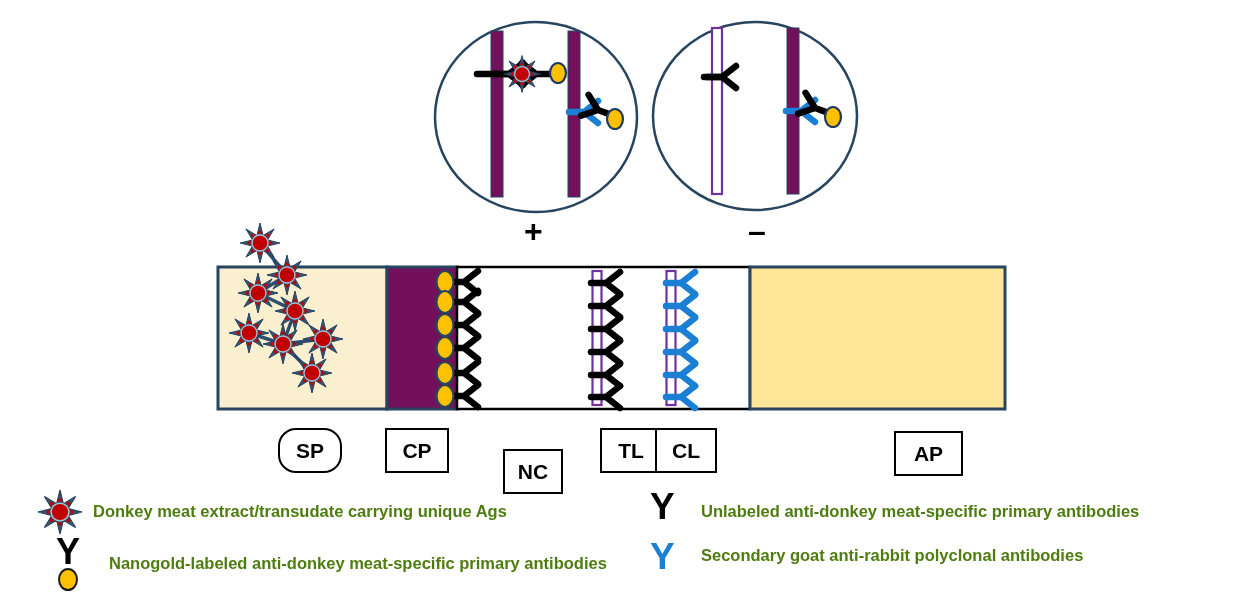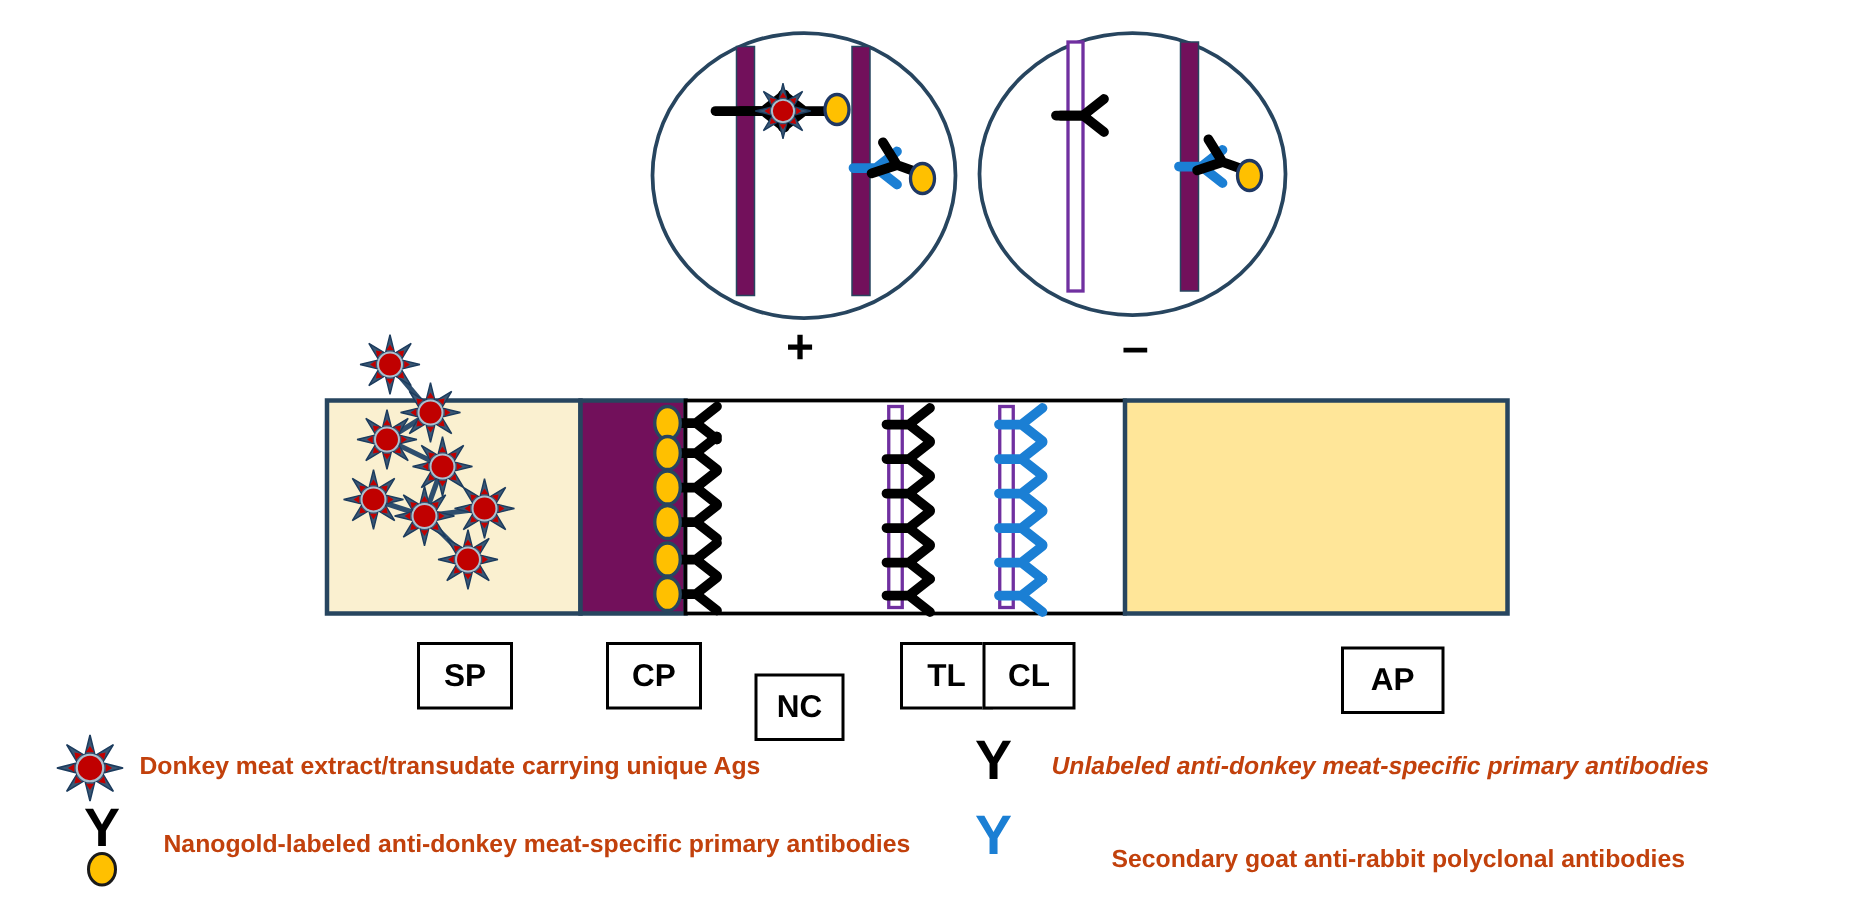--- a/index.html
+++ b/index.html
@@ -4,21 +4,21 @@
 <style>
   html,body{margin:0;padding:0;background:#ffffff;}
   .canvas{position:relative;width:1243px;height:610px;background:#ffffff;overflow:hidden;
           font-family:"Liberation Sans","DejaVu Sans",sans-serif;}
   svg{position:absolute;left:0;top:0;}
   .overlay{position:absolute;color:#000;}
   .result-sign{font-size:32px;font-weight:800;color:#000;}
   .zone-box{position:absolute;border:2.5px solid #000;background:#fff;display:flex;
             align-items:center;justify-content:center;font-weight:700;font-size:21px;
             color:#000;letter-spacing:0px;}
-  .legend-label{position:absolute;font-weight:700;font-size:16.5px;color:#c2410c;white-space:nowrap;}
+  .legend-label{position:absolute;font-weight:700;font-size:16.5px;color:#4d7c0f;white-space:nowrap;}
   .legend-glyph{position:absolute;font-weight:800;font-size:37px;line-height:1;}
   .glyph-black{color:#000;}
   .glyph-blue{color:#1b7fd4;}
   .nanogold-icon{position:absolute;display:flex;flex-direction:column;align-items:center;width:40px;}
   .nanogold-icon .yletter{font-weight:800;font-size:36px;line-height:0.82;color:#000;}
   .nanogold-icon .goldball{width:16px;height:19px;border-radius:50%;background:#ffc000;
             border:2.5px solid #1a1a1a;margin-top:1px;}
 </style>
 </head>
 <body>
@@ -134,37 +134,37 @@
         <use href="#starShape" transform="translate(283,344) scale(0.95)"></use>
         <use href="#starShape" transform="translate(323,339) scale(0.95)"></use>
         <use href="#starShape" transform="translate(312,373) scale(0.95)"></use>
       </g>
     </g>
   </svg>
 
   <div class="overlay result-sign" style="left:524px;top:213px;">+</div>
   <div class="overlay result-sign" style="left:748px;top:213px;">–</div>
 
-  <div class="zone-box" style="left:278px;top:428px;width:60px;height:41px;">SP</div>
-  <div class="zone-box" style="left:404px;top:428px;width:60px;height:41px;">CP</div>
+  <div class="zone-box" style="left:278px;top:428px;width:60px;height:41px;border-radius:18px;">SP</div>
+  <div class="zone-box" style="left:385px;top:428px;width:60px;height:41px;">CP</div>
   <div class="zone-box" style="left:503px;top:449px;width:56px;height:41px;">NC</div>
   <div class="zone-box" style="left:600px;top:428px;width:58px;height:41px;">TL</div>
   <div class="zone-box" style="left:655px;top:428px;width:58px;height:41px;">CL</div>
   <div class="zone-box" style="left:846px;top:431px;width:65px;height:41px;margin-left:48px;">AP</div>
 
   <svg width="50" height="50" style="left:35px;top:487px;">
     <use href="#starShape" transform="translate(25,25) scale(1.05)"></use>
   </svg>
   <div class="legend-label" style="left:93px;top:502px;">Donkey meat extract/transudate carrying unique Ags</div>
 
   <div class="nanogold-icon" style="left:48px;top:537px;">
     <span class="yletter">Y</span>
     <span class="goldball"></span>
   </div>
   <div class="legend-label" style="left:93px;top:554px;margin-left:16px;">Nanogold-labeled anti-donkey meat-specific primary antibodies</div>
 
   <div class="legend-glyph glyph-black" style="left:650px;top:488px;">Y</div>
-  <div class="legend-label" style="left:701px;top:502px;font-style:italic;">Unlabeled anti-donkey meat-specific primary antibodies</div>
+  <div class="legend-label" style="left:701px;top:502px;">Unlabeled anti-donkey meat-specific primary antibodies</div>
 
   <div class="legend-glyph glyph-blue" style="left:650px;top:538px;">Y</div>
-  <div class="legend-label" style="left:701px;top:564px;margin-left:40px;">Secondary goat anti-rabbit polyclonal antibodies</div>
+  <div class="legend-label" style="left:701px;top:546px;">Secondary goat anti-rabbit polyclonal antibodies</div>
 
 </div>
 
 </body></html>

